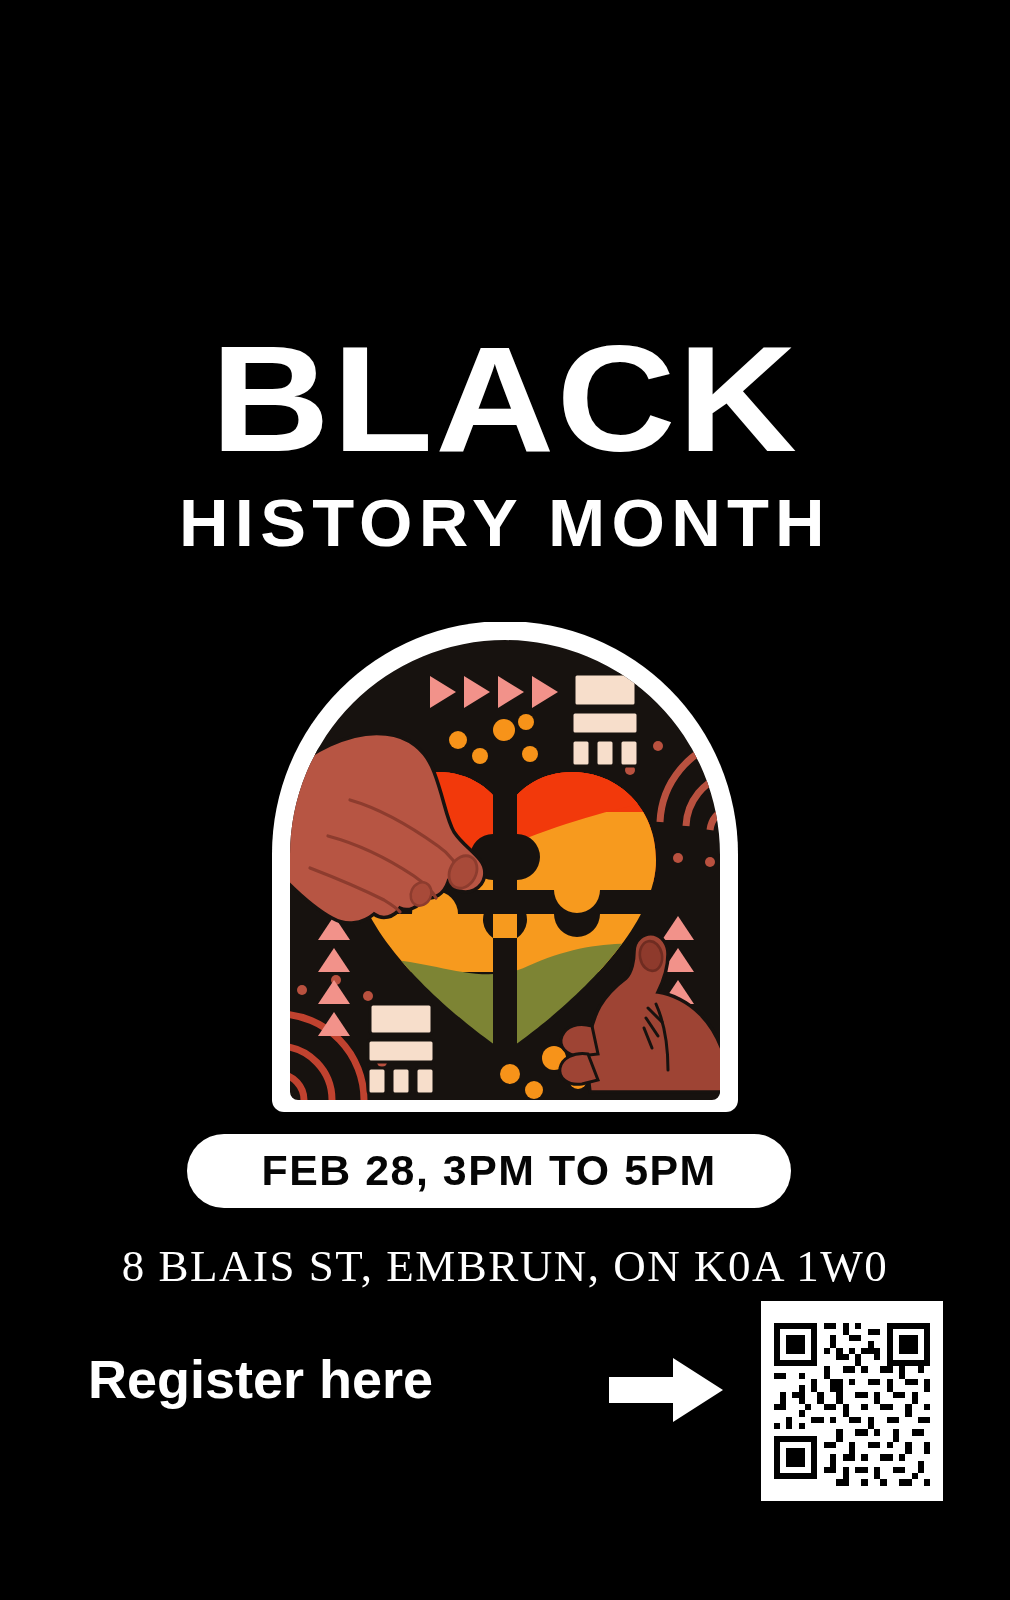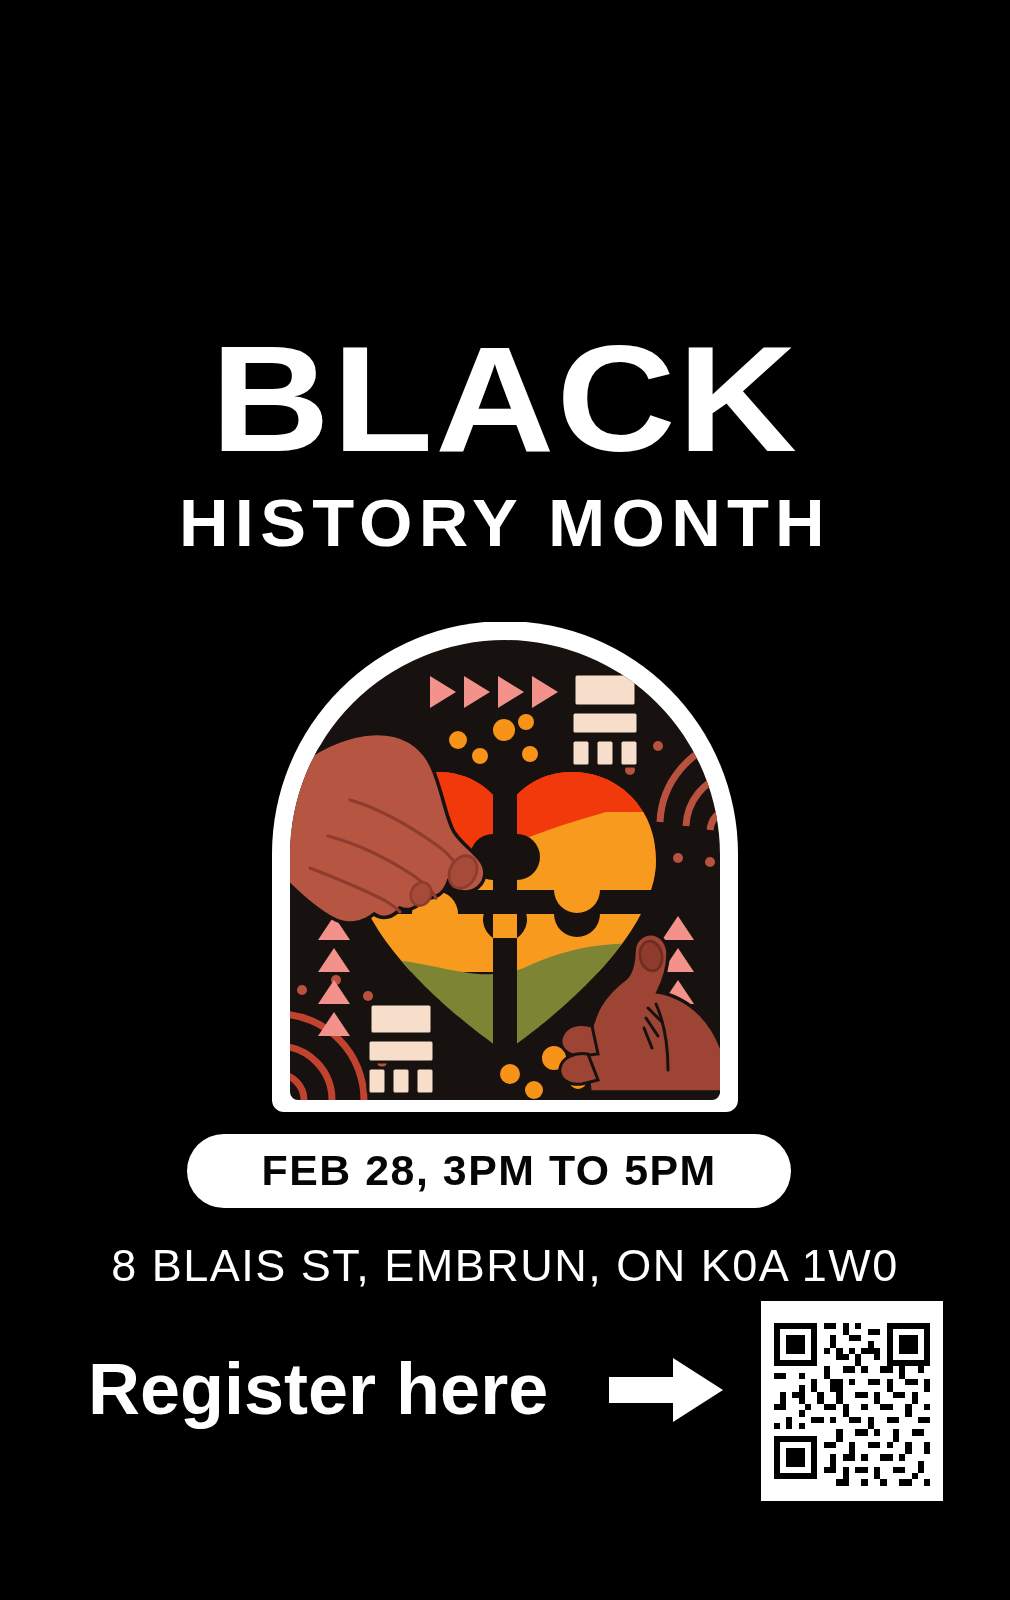--- a/index.html
+++ b/index.html
@@ -88,36 +88,36 @@
   }
 
   
   .address {
     position: absolute;
     left: 0;
     top: 1240px;
     width: 1010px;
     text-align: center;
     color: #ffffff;
-    font-family: Liberation Sans, sans-serif;
+    font-family: Liberation Serif, serif;
     font-weight: normal;
     font-size: 45px;
     letter-spacing: 1.5px;
     white-space: nowrap;
   }
 
   
   .register-text {
     position: absolute;
     left: 88px;
     top: 1348px;
     color: #ffffff;
     font-family: "Liberation Sans", sans-serif;
     font-weight: bold;
-    font-size: 72px;
+    font-size: 54px;
     letter-spacing: 0px;
     white-space: nowrap;
   }
   .arrow {
     position: absolute;
     left: 609px;
     top: 1356px;
     width: 114px;
     height: 68px;
   }

